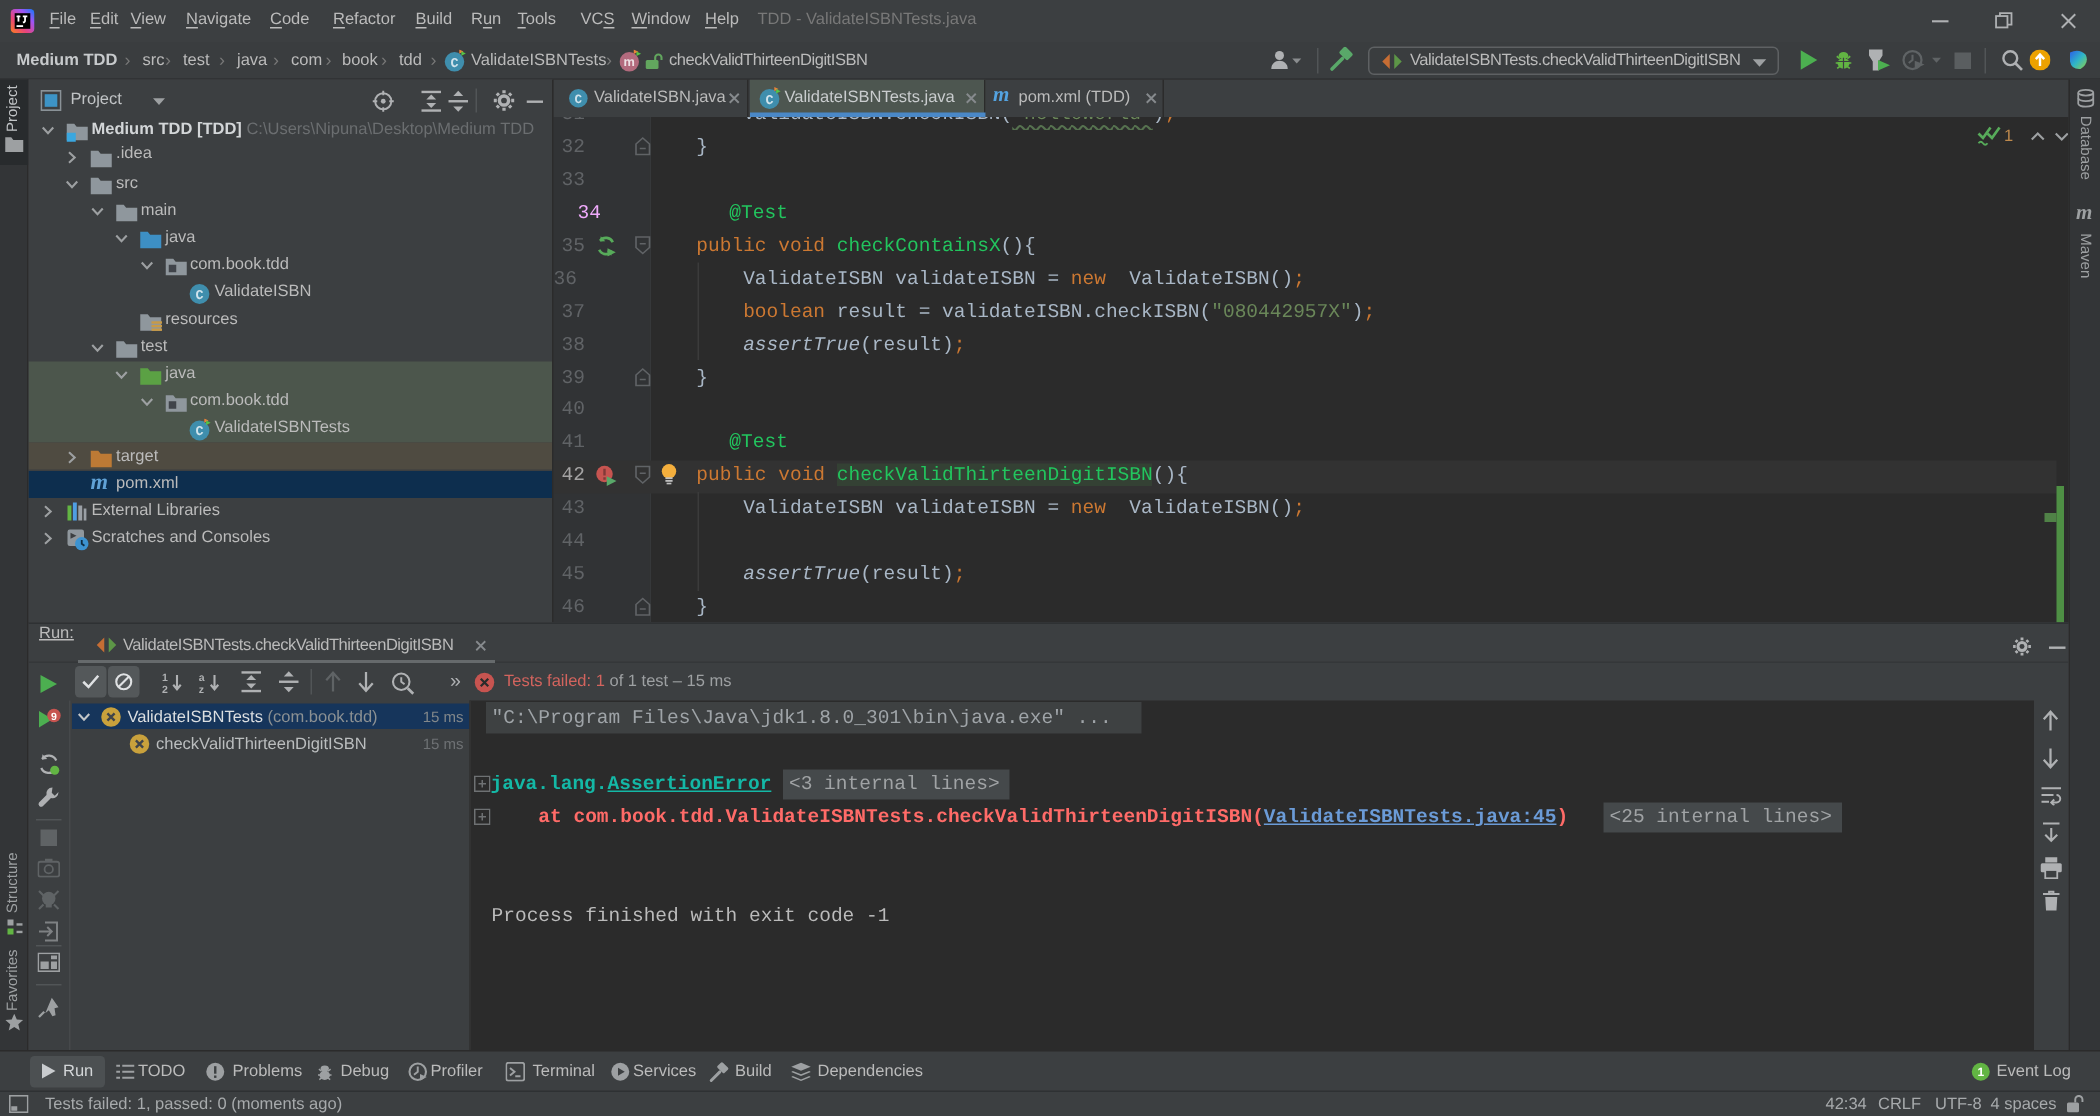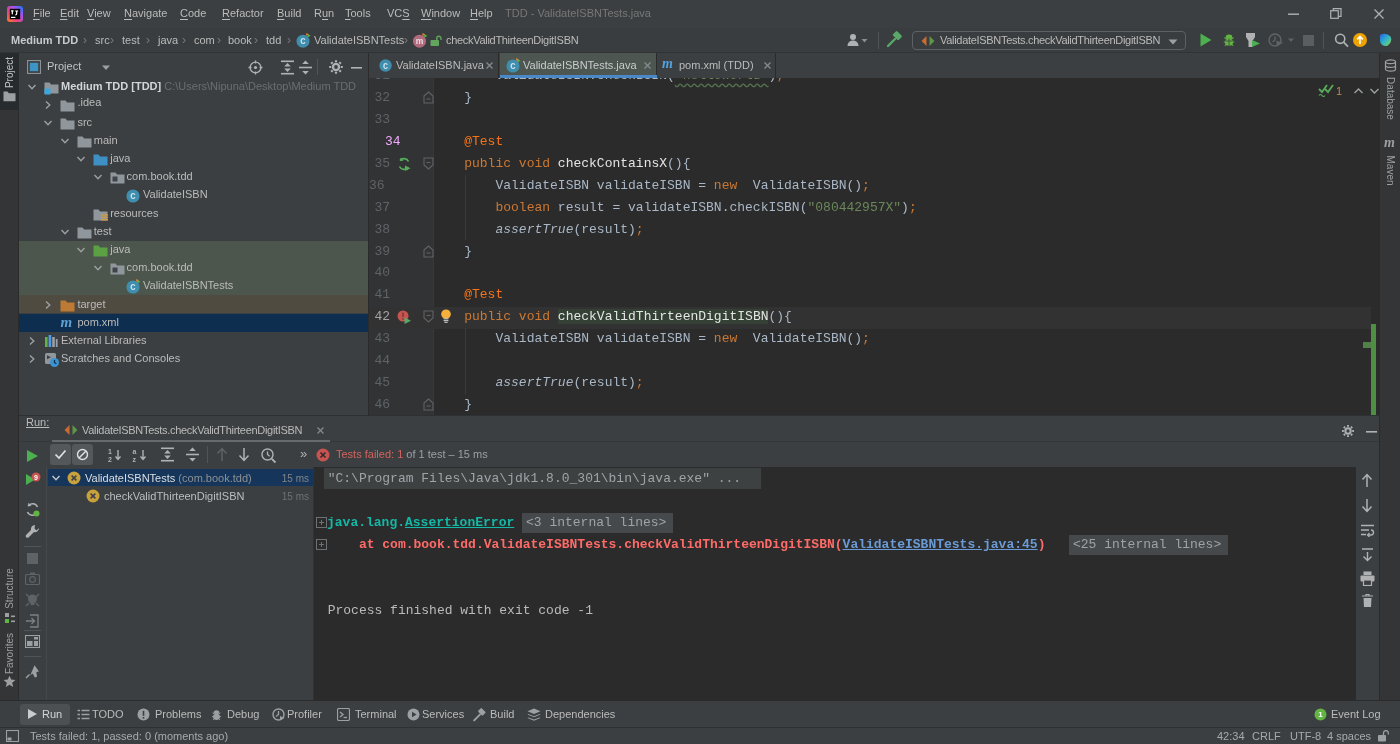--- a/index.html
+++ b/index.html
@@ -3,22 +3,22 @@
 <meta charset="utf-8">
 <style>
   * { margin:0; padding:0; box-sizing:border-box; }
   html,body { width:1400px; height:744px; overflow:hidden; background:#3c3f41;
     font-family:"Liberation Sans", sans-serif; }
   .abs { position:absolute; }
   .ui { font-size:11px; color:#bbbbbb; white-space:pre; }
   .mono { font-family:"Liberation Mono", monospace; font-size:13px; line-height:22px; white-space:pre; }
   .kw { color:#cc7832; }
   .str { color:#6a8759; }
-  .ann { color:#f97316; }
-  .mth { color:#e5e5e5; }
+  .ann { color:#22c55e;margin-left:22px; }
+  .mth { color:#22c55e; }
   .def { color:#a9b7c6; }
   .it { font-style:italic; }
   .crumbsep { font-size:12px; color:#787878; white-space:pre; }
   .menu u { text-decoration-thickness:1px; text-underline-offset:2px; }
   svg { display:block; }
 </style>
 </head>
 <body>
 
 <div class="abs" id="titlebar" style="left:0;top:0;width:1400px;height:28px;background:#3c3f41;">

